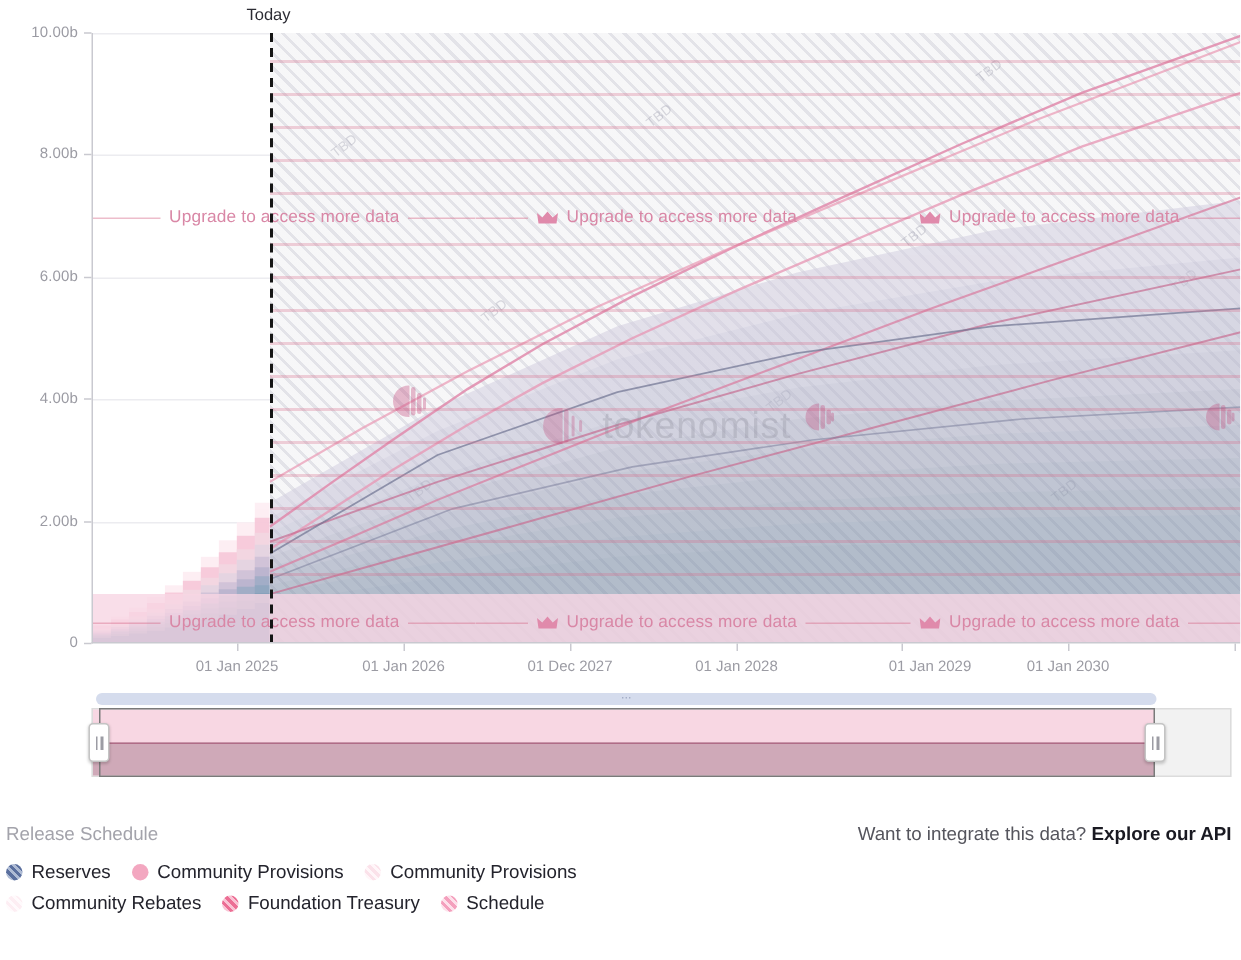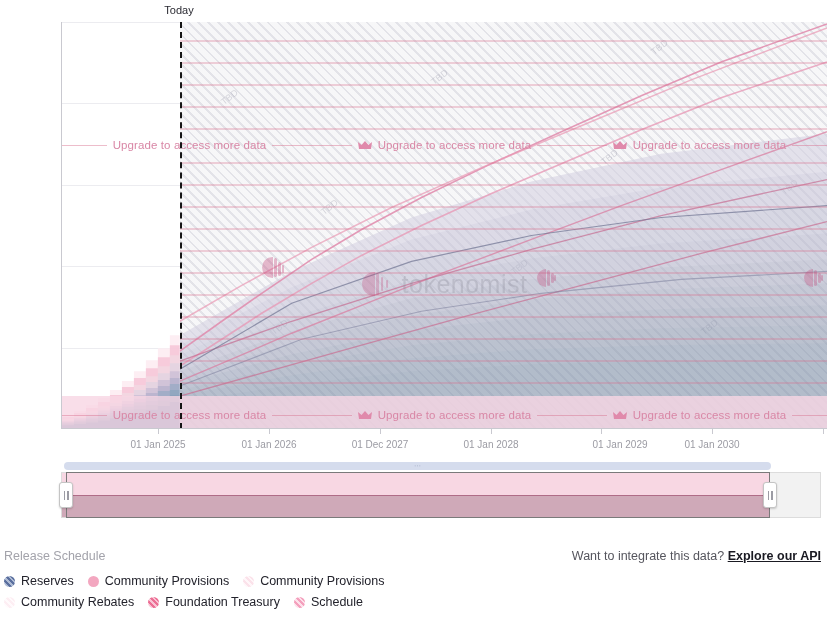--- a/index.html
+++ b/index.html
@@ -153,21 +153,21 @@
   .nav-handle i { display:block; width:1.5px; height:9px; background:#9c9ca4; }
 
   
   .footer { position:absolute; left:0; top:540px; width:827px; height:100px; }
   .footer-top {
     position:absolute; left:4px; right:6px; top:7px; height:18px;
     display:flex; align-items:center; justify-content:space-between;
   }
   .release-title { font-size:12.5px; color:#a3a3ab; }
   .api-wrap { font-size:12.5px; color:#55555d; }
-  .api-link { color:#1a1a22; text-decoration:underline; font-weight:bold; cursor:pointer; }
+  .api-link { color:#1a1a22; font-weight:bold; cursor:pointer; }
 
   .legend { position:absolute; left:4px; top:34px; right:4px; }
   .legend-row {
     display:flex; align-items:center; flex-wrap:nowrap;
     margin-bottom:7px; gap:0;
   }
   .legend-item {
     display:flex; align-items:center; gap:6px; margin-right:14px;
     cursor:pointer; white-space:nowrap;
   }
@@ -176,20 +176,35 @@
     width:11px; height:11px; border-radius:50%; flex:0 0 auto; display:block;
   }
 </style>
 </head>
 <body>
 
 <div id="app">
 
   <div class="chart-wrap">
 
+    <div class="y-axis">
+      <div class="y-tick" style="top:22px">10.00b</div>
+      <div class="y-tick" style="top:103px">8.00b</div>
+      <div class="y-tick" style="top:185px">6.00b</div>
+      <div class="y-tick" style="top:266px">4.00b</div>
+      <div class="y-tick" style="top:348px">2.00b</div>
+      <div class="y-tick" style="top:429px">0</div>
+
+      <div class="y-tick-mark" style="top:22px"></div>
+      <div class="y-tick-mark" style="top:103px"></div>
+      <div class="y-tick-mark" style="top:185px"></div>
+      <div class="y-tick-mark" style="top:266px"></div>
+      <div class="y-tick-mark" style="top:348px"></div>
+      <div class="y-tick-mark" style="top:429px"></div>
+    </div>
 
     <div class="plot">
       <div class="plot-inner">
 
         <div class="gridline" style="top:0px"></div>
         <div class="gridline" style="top:81px"></div>
         <div class="gridline" style="top:163px"></div>
         <div class="gridline" style="top:244px"></div>
         <div class="gridline" style="top:326px"></div>
 

